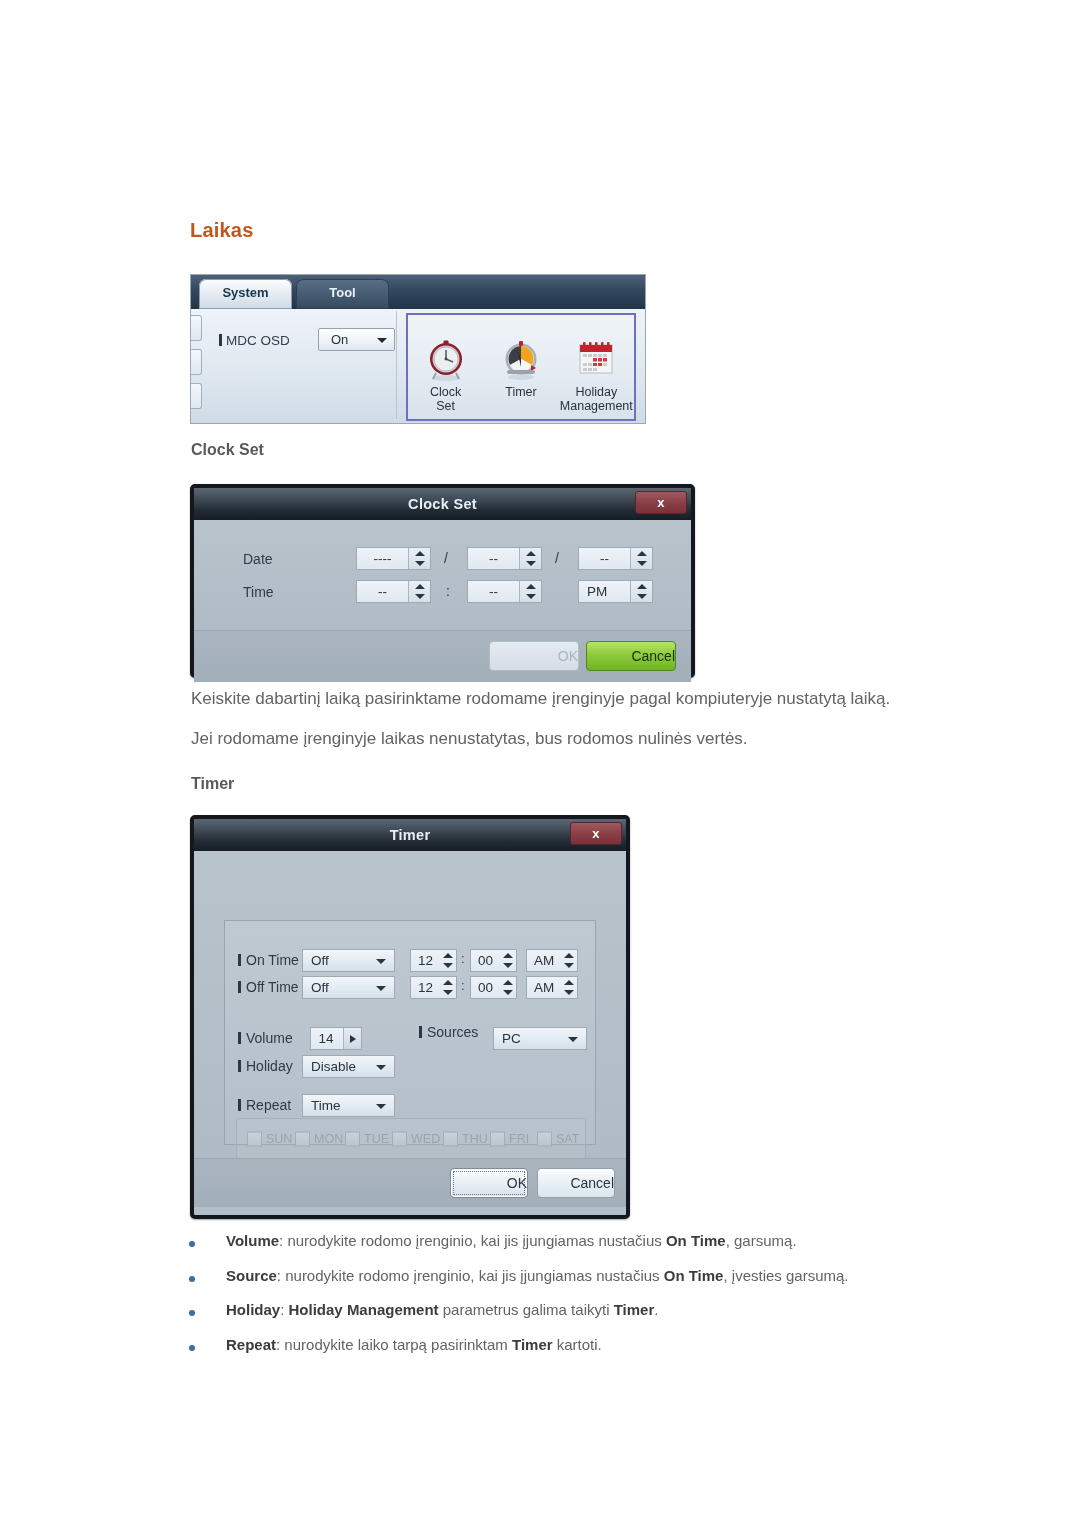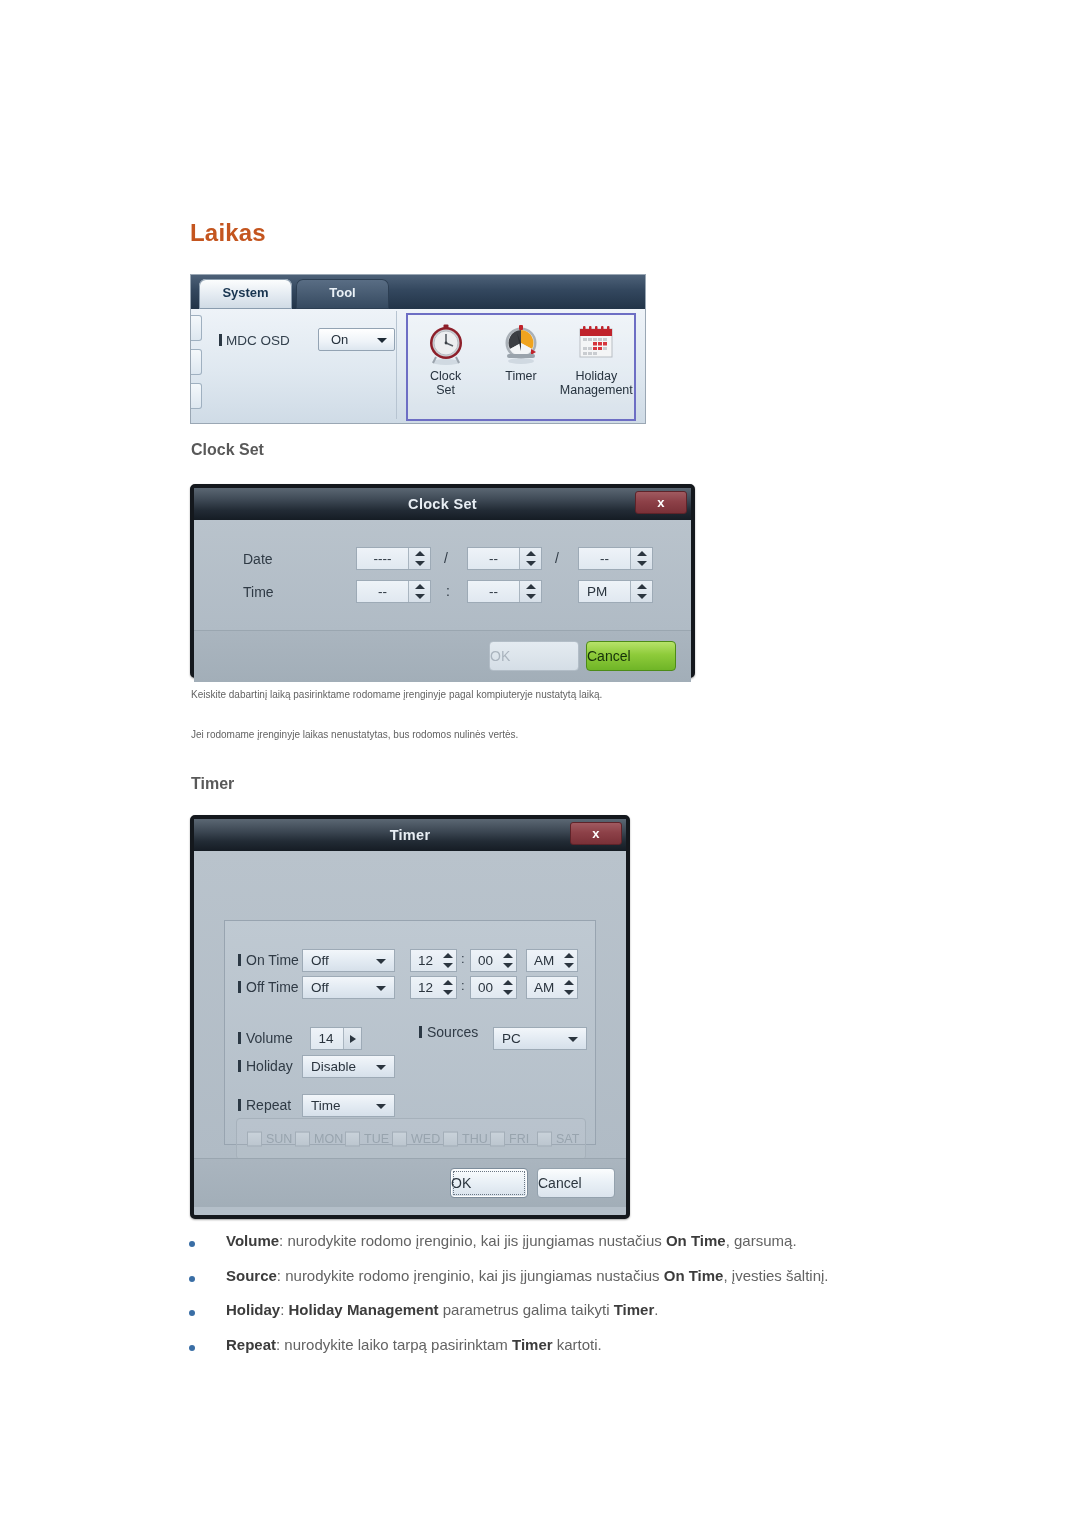--- a/index.html
+++ b/index.html
@@ -11,32 +11,32 @@
     color:#595959;
     position:relative;
     overflow:hidden;
   }
 
   .page { position:absolute; left:0; top:0; width:1080px; height:1527px; }
 
   
   .h-laikas{
     position:absolute; left:190px; top:219px;
-    font-size:24px; font-weight:bold; color:#c4551f;
+    font-size:20px; font-weight:bold; color:#c4551f;
     letter-spacing:.2px;
   }
   .h-sub{
     position:absolute; font-size:16px; font-weight:bold; color:#595959;
   }
   #h-clockset{ left:191px; top:441px; }
   #h-timer{ left:191px; top:775px; }
 
   
   .para{
-    position:absolute; left:191px; font-size:10px; color:#636363;
+    position:absolute; left:191px; font-size:17px; color:#636363;
     white-space:nowrap;
   }
   #para1{ top:689px; }
   #para2{ top:729px; }
 
   
   .bullets{ position:absolute; left:186px; top:1232px; width:860px; }
   .bullet-row{
     position:relative; height:34.5px; padding-left:40px;
     font-size:15px; color:#636363; white-space:nowrap;
@@ -117,21 +117,21 @@
   .rb-combo .caret{
     position:absolute; right:7px; top:9px;
     width:0;height:0;border-left:5px solid transparent;border-right:5px solid transparent;
     border-top:5px solid #1d2934;
   }
 
   .rb-group-right{
     position:absolute; left:215px; top:4px; width:230px; height:108px;
     border:2px solid #6d6ec4; background:rgba(255,255,255,.18);
   }
-  .rb-icons{ position:absolute; left:0; top:0; width:100%; height:100%; display:flex; }
+  .rb-icons{ position:absolute; left:0; top:16px; width:100%; height:100%; display:flex; }
   .rb-icon{
     flex:1; position:relative; display:flex; flex-direction:column;
     align-items:center; justify-content:flex-start; padding-top:6px;
   }
   .rb-icon .lbl{
     margin-top:2px; font-size:12.5px; color:#27333f; text-align:center;
     line-height:14px; font-weight:normal;
   }
   .ico-wrap{ width:46px; height:46px; position:relative; }
 
@@ -201,21 +201,21 @@
   }
   .combo .caret{
     position:absolute; right:8px; top:9px;
     width:0;height:0;border-left:5px solid transparent;border-right:5px solid transparent;
     border-top:5px solid #2b353f;
   }
 
   
   .btn{
     position:absolute; height:30px; border-radius:4px;
-    font-size:14px; line-height:28px; text-align:left;
+    font-size:14px; line-height:28px; text-align:right;
   }
   .btn-plain{
     background:linear-gradient(180deg,#fbfdfe 0%,#e9f0f6 48%,#dbe4ed 100%);
     border:1px solid #93a1ad; color:#2c3views; color:#2c363f;
   }
   .btn-disabled{
     background:linear-gradient(180deg,#e4ebf1 0%,#d5dee6 100%);
     border:1px solid #b2bdc7; color:#aab4be;
   }
   .btn-green{
@@ -606,21 +606,21 @@
 
 
 
     <div class="bullet-row">
       <span class="bullet-dot"></span>
       <b>Volume</b><span>: nurodykite rodomo įrenginio, kai jis įjungiamas nustačius </span><b>On Time</b><span>, garsumą.</span>
     </div>
 
     <div class="bullet-row">
       <span class="bullet-dot"></span>
-      <b>Source</b><span>: nurodykite rodomo įrenginio, kai jis įjungiamas nustačius </span><b>On Time</b><span>, įvesties šaltinį.</span>
+      <b>Source</b><span>: nurodykite rodomo įrenginio, kai jis įjungiamas nustačius </span><b>On Time</b><span>, įvesties garsumą.</span>
     </div>
 
     <div class="bullet-row">
       <span class="bullet-dot"></span>
       <b>Holiday</b><span>: </span><b>Holiday Management</b><span> parametrus galima taikyti </span><b>Timer</b><span>.</span>
     </div>
 
     <div class="bullet-row">
       <span class="bullet-dot"></span>
       <b>Repeat</b><span>: nurodykite laiko tarpą pasirinktam </span><b>Timer</b><span> kartoti.</span>

